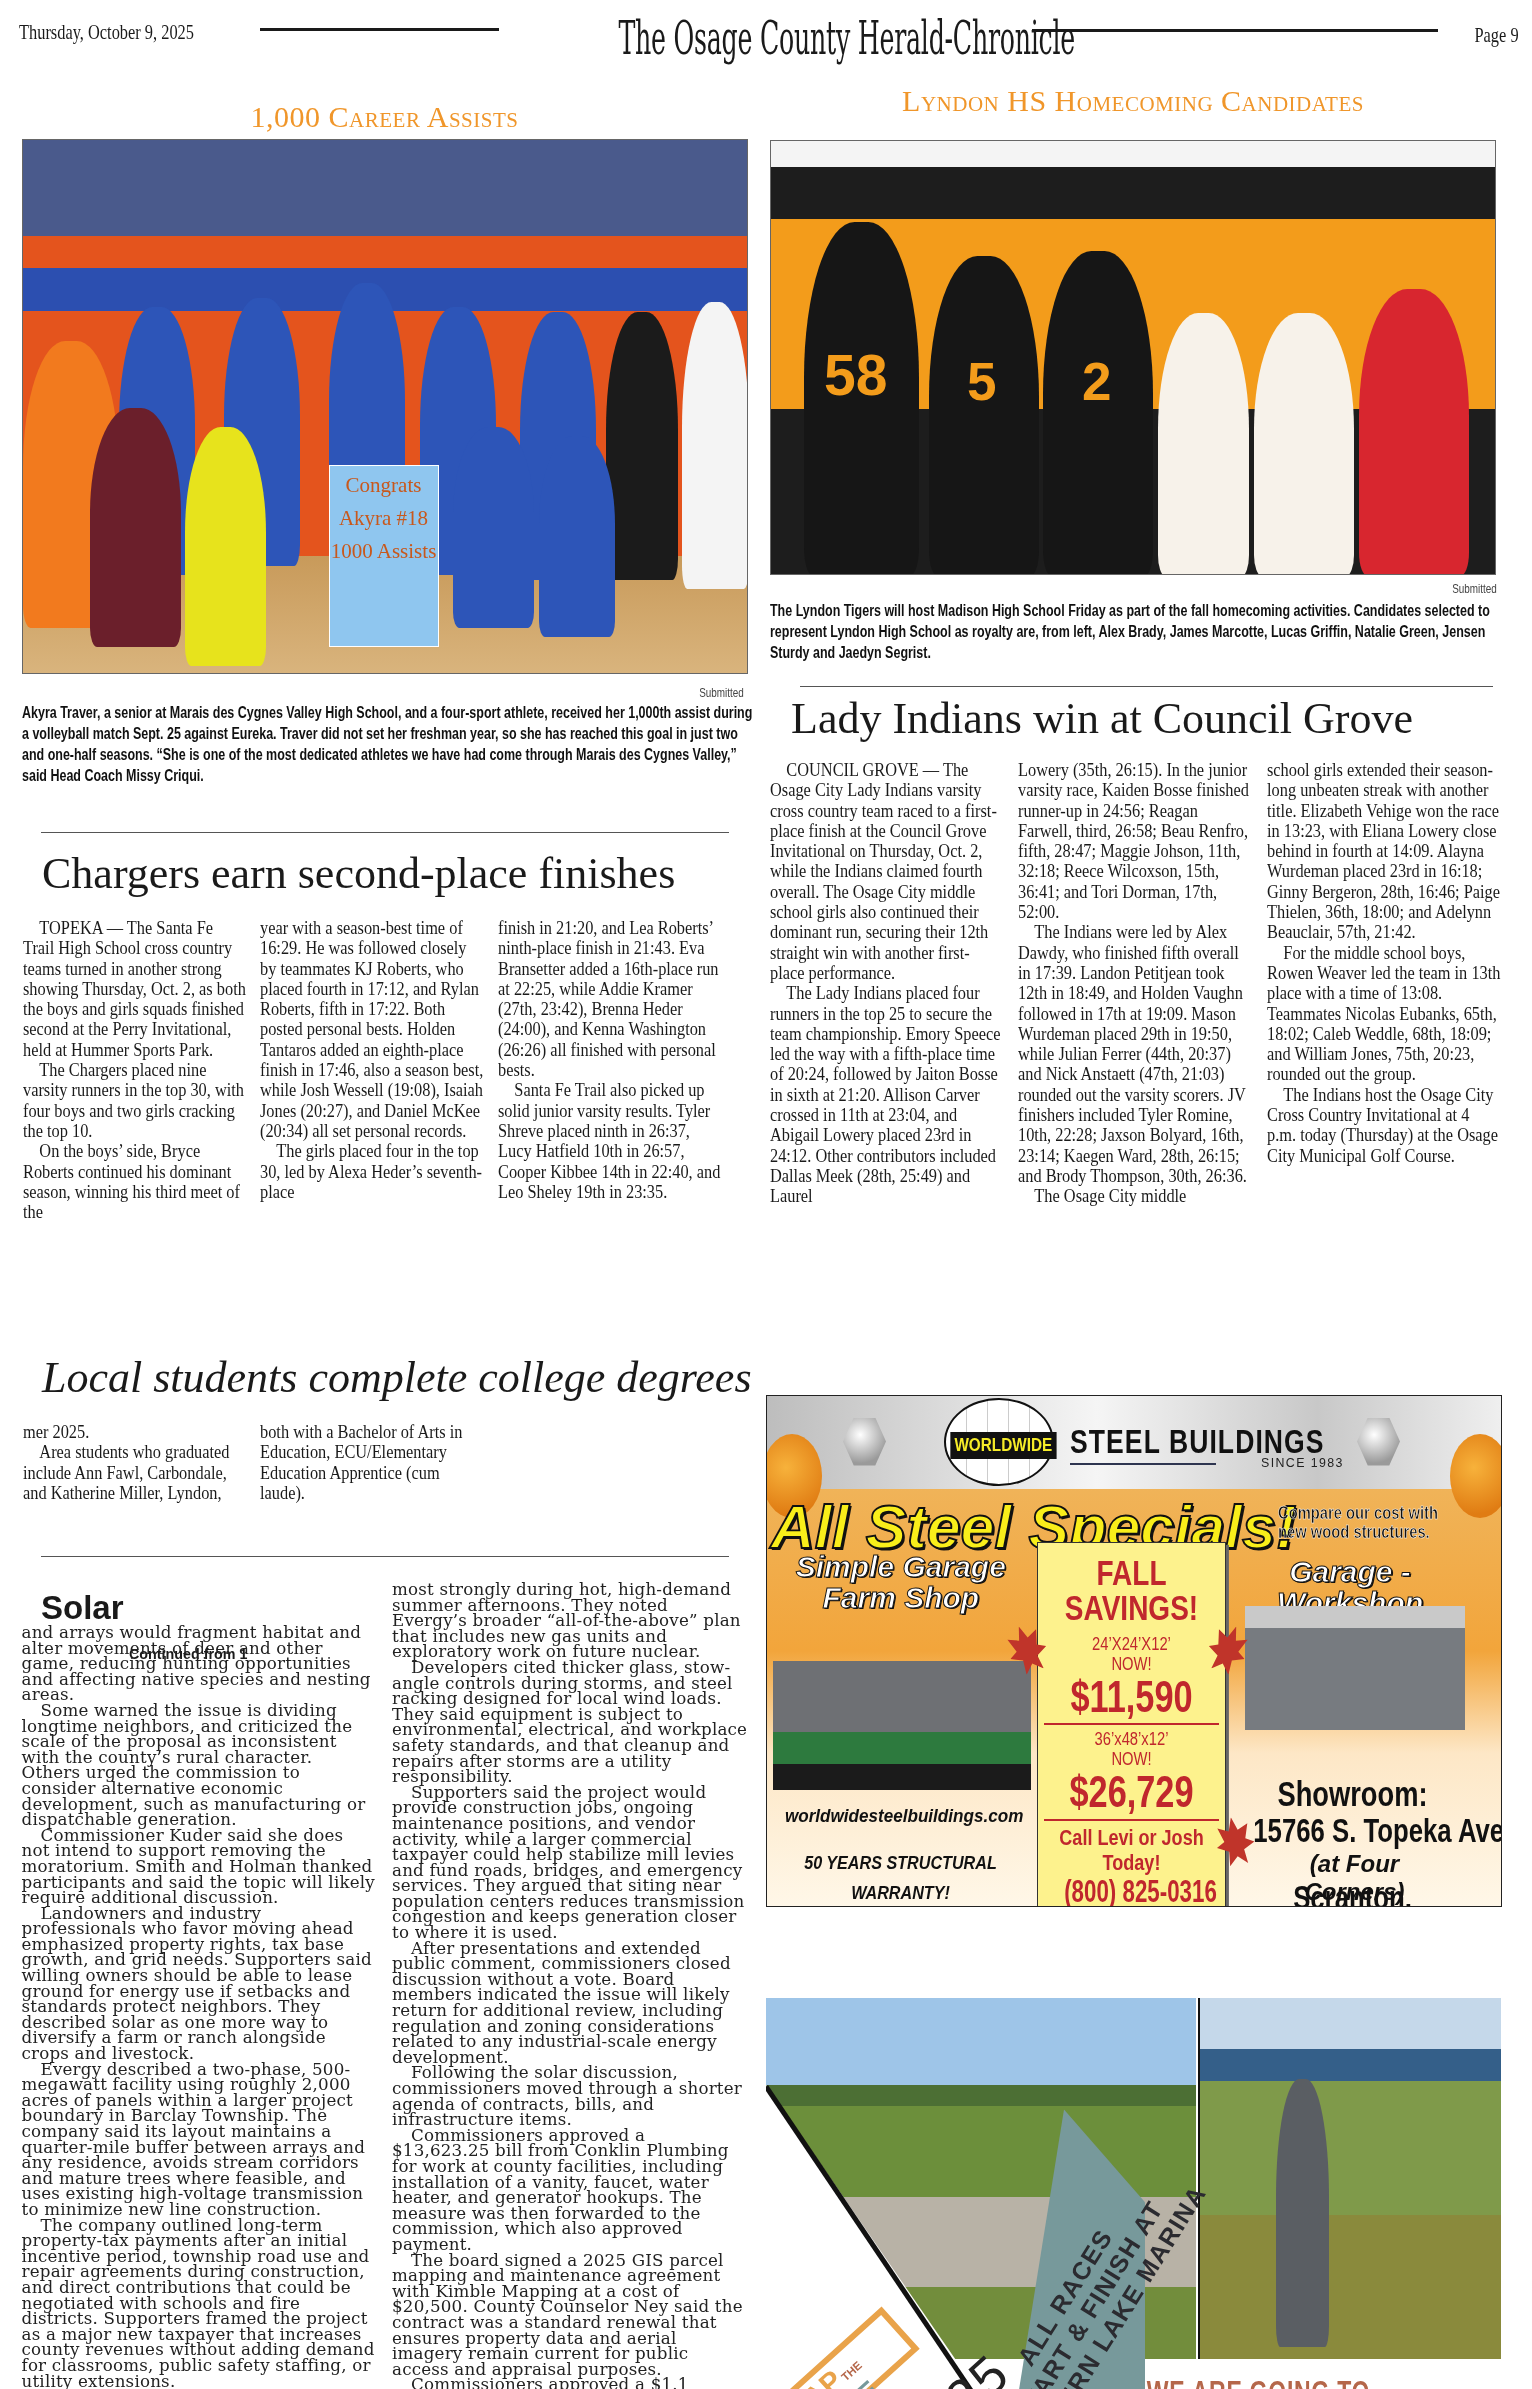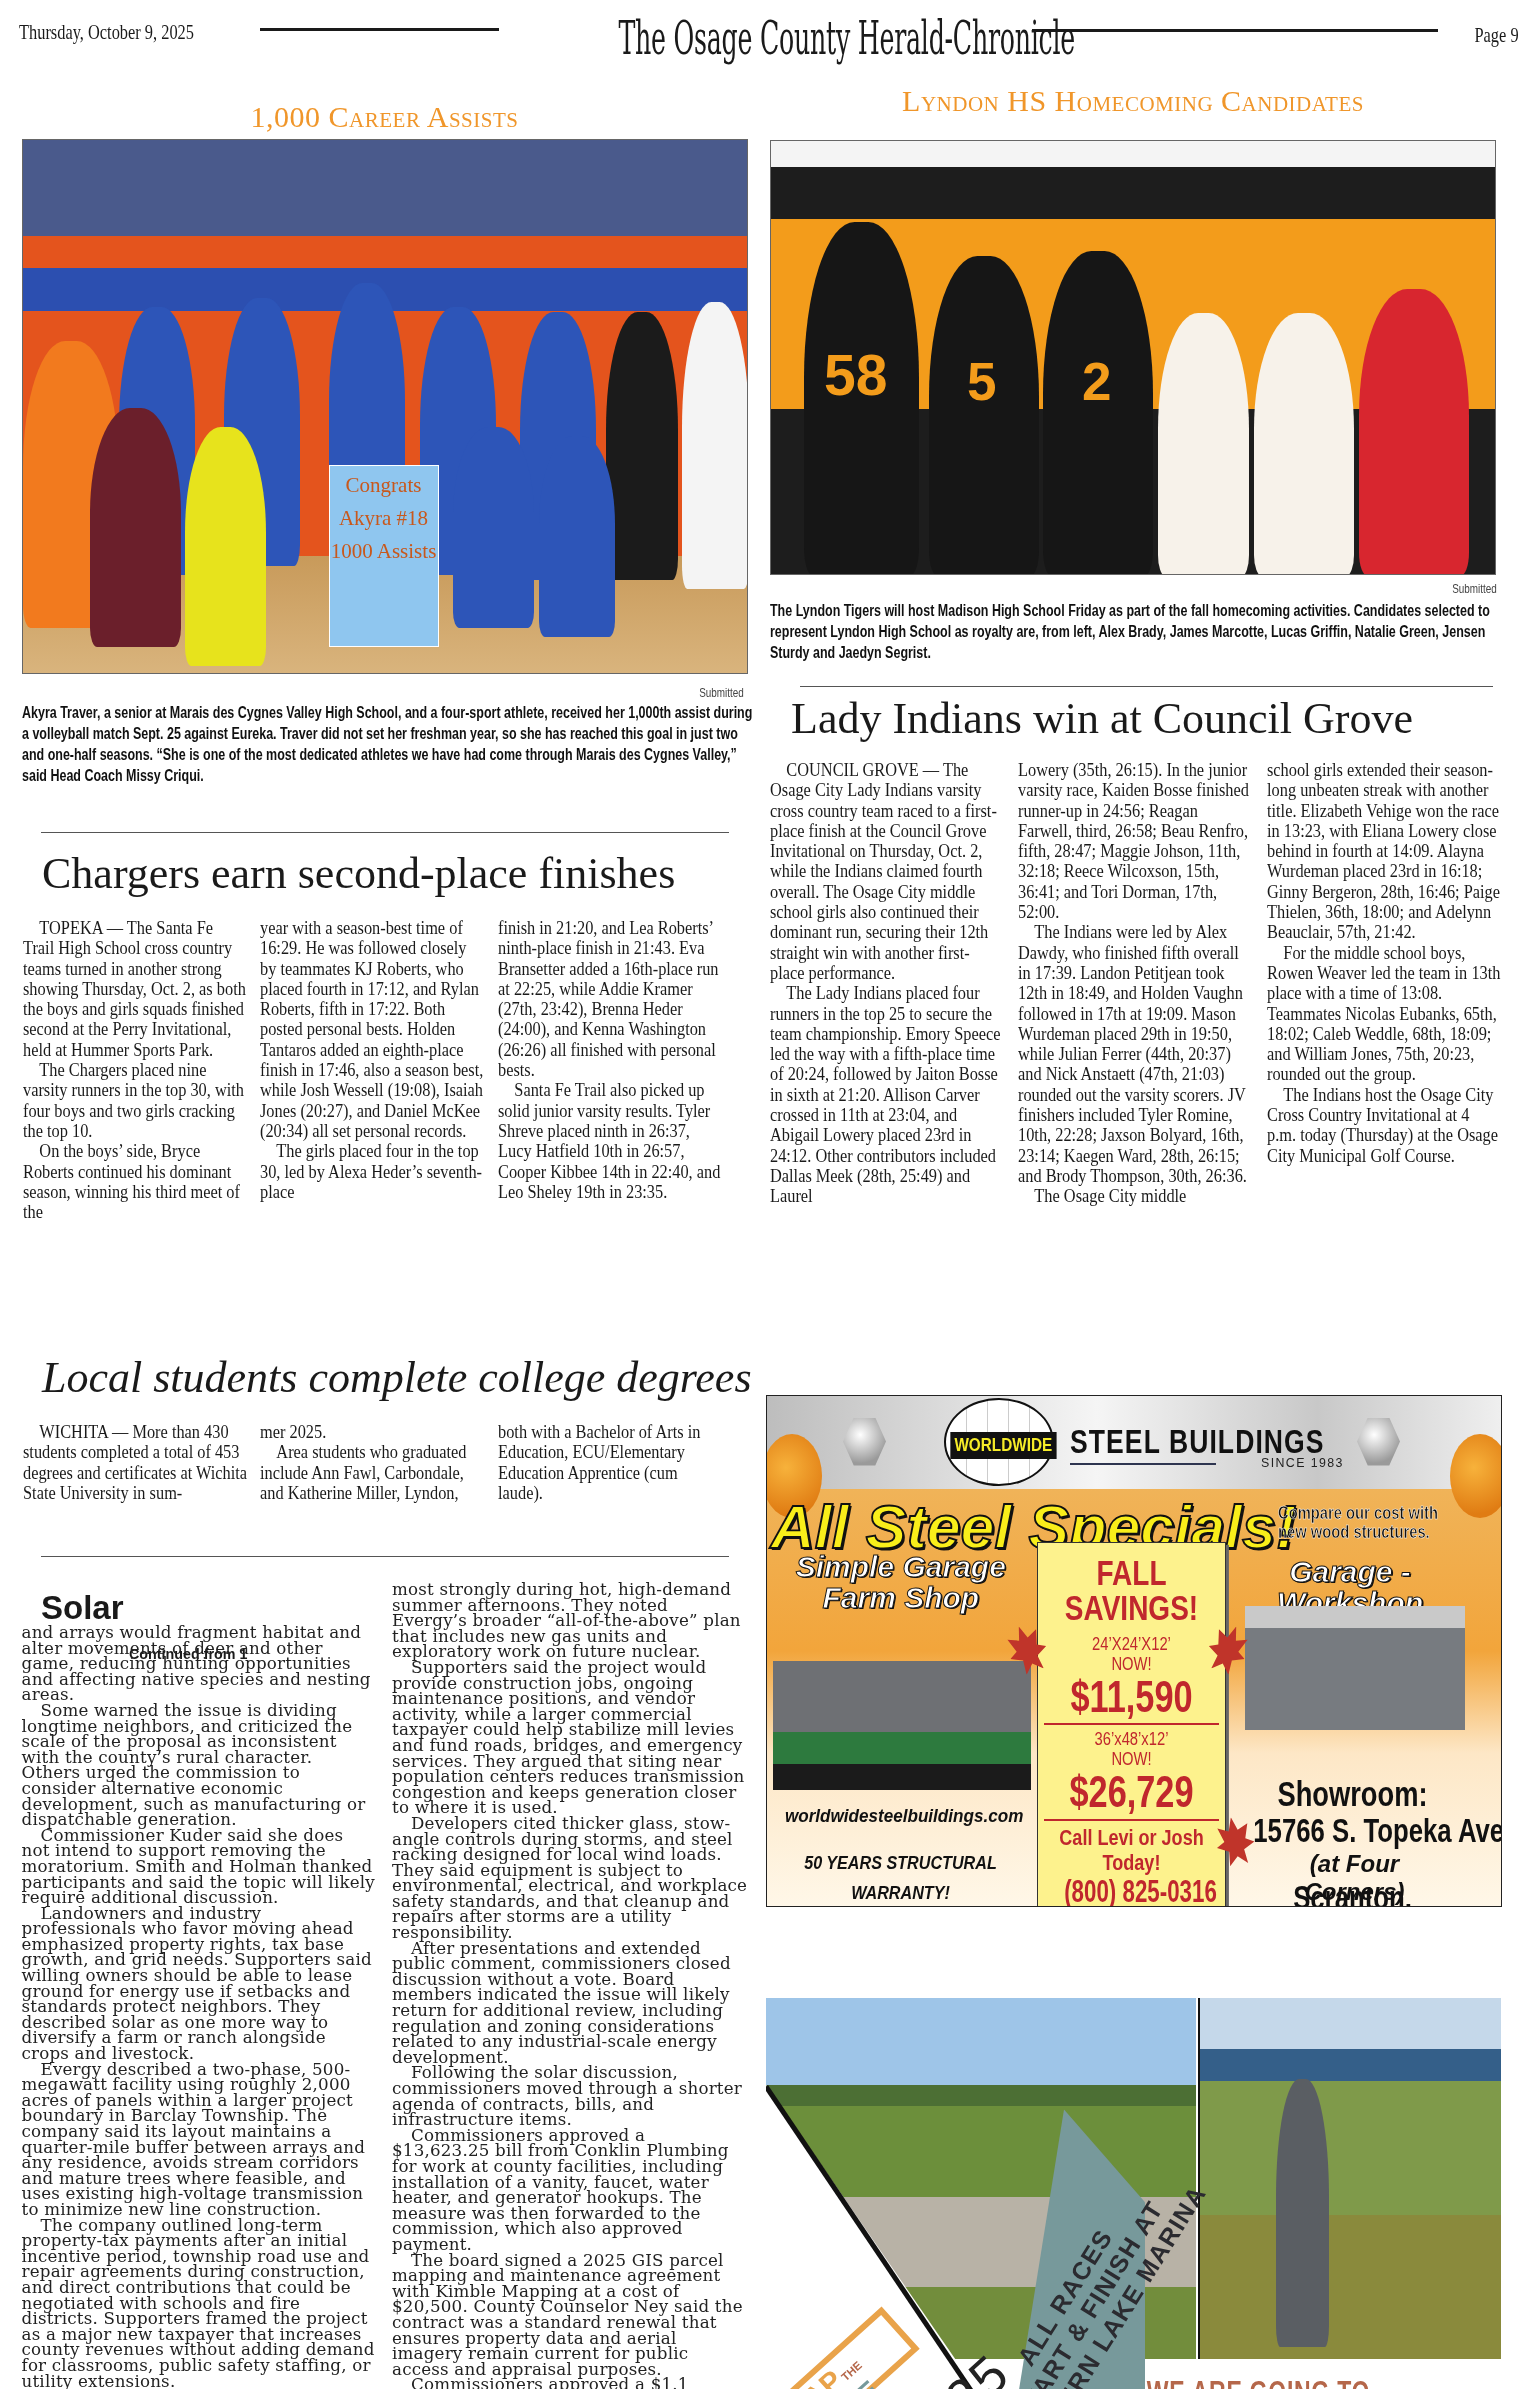--- a/index.html
+++ b/index.html
@@ -169,25 +169,20 @@
     <p>For the middle school boys, Rowen Weaver led the team in 13th place with a time of 13:08. Teammates Nicolas Eubanks, 65th, 18:02; Caleb Weddle, 68th, 18:09; and William Jones, 75th, 20:23, rounded out the group.</p>
     <p>The Indians host the Osage City Cross Country Invitational at 4 p.m. today (Thursday) at the Osage City Municipal Golf Course.</p>
   </div>
     </div>
 </div>
 
 <div class="abs headline" style="left:42px;top:1352px;font-style:italic;">Local students complete college degrees</div>
 <div class="abs cols3" style="left:23px;top:1422px;width:722px;grid-template-columns:225px 225px 225px;">
   <div class="col">
       <div class="cond">
-        <p>WICHITA — More than 430 students completed a total of 453 degrees and certificates at Wichita State University in sum-</p>
-      </div>
-    </div>
-  <div class="col">
-      <div class="cond">
     <p class="noindent">mer 2025.</p>
     <p>Area students who graduated include Ann Fawl, Carbondale, and Katherine Miller, Lyndon,</p>
   </div>
     </div>
   <div class="col">
       <div class="cond">
         <p class="noindent">both with a Bachelor of Arts in Education, ECU/Elementary Education Apprentice (cum laude).</p>
       </div>
     </div>
 </div>
@@ -200,22 +195,22 @@
   <p>Some warned the issue is dividing longtime neighbors, and criticized the scale of the proposal as inconsistent with the county’s rural character. Others urged the commission to consider alternative economic development, such as manufacturing or dispatchable generation.</p>
   <p>Commissioner Kuder said she does not intend to support removing the moratorium. Smith and Holman thanked participants and said the topic will likely require additional discussion.</p>
   <p>Landowners and industry professionals who favor moving ahead emphasized property rights, tax base growth, and grid needs. Supporters said willing owners should be able to lease ground for energy use if setbacks and standards protect neighbors. They described solar as one more way to diversify a farm or ranch alongside crops and livestock.</p>
   <p>Evergy described a two-phase, 500-megawatt facility using roughly 2,000 acres of panels within a larger project boundary in Barclay Township. The company said its layout maintains a quarter-mile buffer between arrays and any residence, avoids stream corridors and mature trees where feasible, and uses existing high-voltage transmission to minimize new line construction.</p>
   <p>The company outlined long-term property-tax payments after an initial incentive period, township road use and repair agreements during construction, and direct contributions that could be negotiated with schools and fire districts. Supporters framed the project as a major new taxpayer that increases county revenues without adding demand for classrooms, public safety staffing, or utility extensions.</p>
   <p>Evergy described seeded grass groundcover beneath trackers, with options for managed grazing of sheep or cattle, and vegetation mixes designed to reduce fire risk and stabilize soils. The company said decommissioning plans and financial assurances would be part of required approvals.</p>
 
 </div>
 <div class="abs solar-col" style="left:392px;top:1582px;width:356px;">
   <p style="text-indent:0">most strongly during hot, high-demand summer afternoons. They noted Evergy’s broader “all-of-the-above” plan that includes new gas units and exploratory work on future nuclear.</p>
+  <p>Developers cited thicker glass, stow-angle controls during storms, and steel racking designed for local wind loads. They said equipment is subject to environmental, electrical, and workplace safety standards, and that cleanup and repairs after storms are a utility responsibility.</p>
   <p>Supporters said the project would provide construction jobs, ongoing maintenance positions, and vendor activity, while a larger commercial taxpayer could help stabilize mill levies and fund roads, bridges, and emergency services. They argued that siting near population centers reduces transmission congestion and keeps generation closer to where it is used.</p>
-  <p>Developers cited thicker glass, stow-angle controls during storms, and steel racking designed for local wind loads. They said equipment is subject to environmental, electrical, and workplace safety standards, and that cleanup and repairs after storms are a utility responsibility.</p>
   <p>After presentations and extended public comment, commissioners closed discussion without a vote. Board members indicated the issue will likely return for additional review, including regulation and zoning considerations related to any industrial-scale energy development.</p>
   <p>Following the solar discussion, commissioners moved through a shorter agenda of contracts, bills, and infrastructure items.</p>
   <p>Commissioners approved a $13,623.25 bill from Conklin Plumbing for work at county facilities, including installation of a vanity, faucet, water heater, and generator hookups. The measure was then forwarded to the commission, which also approved payment.</p>
   <p>The board signed a 2025 GIS parcel mapping and maintenance agreement with Kimble Mapping at a cost of $20,500. County Counselor Ney said the contract was a standard renewal that ensures property data and aerial imagery remain current for public access and appraisal purposes.</p>
   <p>Commissioners approved a $1.1 million bridge project programming request for a bridge 1.5 miles south and 1.5 miles west of Burlingame. The request covers Bridge No. 61, and was presented by the county engineer.</p>
 
 </div>
 
 <div class="abs steel-ad">
   <div class="abs steel-banner"></div>

